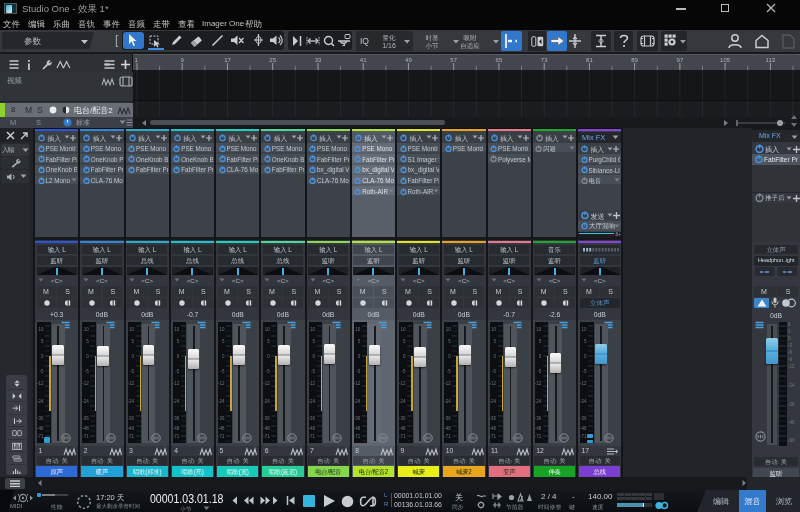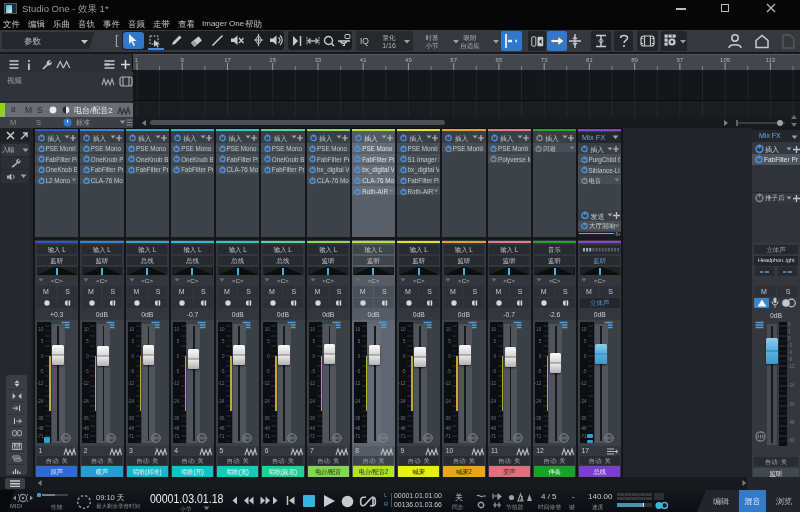--- a/index.html
+++ b/index.html
@@ -2229,21 +2229,21 @@
     <path d="M6.5 1 L6.5 2.5 M15.5 1 L15.5 2.5 M6.5 9 L6.5 7.5 M15.5 9 L15.5 7.5" stroke="#8a9096" stroke-width="1"></path>
   </svg>
 <div class="t" style="left:10px;top:503px;width:30px;height:7px;color:#8a9095;font-size:5.8px;">MIDI</div>
 <div class="" style="left:37px;top:493px;width:3.5px;height:3.5px;background:#2d9fd6;border-radius:1px;"></div>
 <div class="" style="left:42px;top:493.5px;width:26px;height:2.5px;background:#3d4248;"></div>
 <div class="" style="left:42px;top:493.5px;width:13px;height:2.5px;background:#787e84;"></div>
 <div class="t" style="left:51px;top:503px;width:26px;height:7px;color:#8a9095;font-size:5.8px;">性能</div>
 <svg width="16" height="16" style="left:76px;top:494px;">
     <circle cx="8" cy="8" r="6.3" fill="none" stroke="#8a9096" stroke-width="1.6" stroke-dasharray="2.3 2"></circle>
   </svg>
-<div class="t" style="left:96px;top:492.5px;width:50px;height:9px;color:#c8cdd2;font-size:7.5px;">09:10 天</div>
+<div class="t" style="left:96px;top:492.5px;width:50px;height:9px;color:#c8cdd2;font-size:7.5px;">17:20 天</div>
 <div class="t" style="left:96px;top:503px;width:60px;height:7px;color:#8a9095;font-size:5.5px;">最大剩余录音时间</div>
 <div class="t" style="left:150px;top:491.5px;width:90px;height:14px;color:#eef1f4;font-size:12px;transform:scaleX(0.88);transform-origin:left top;">00001.03.01.18</div>
 <div class="t" style="left:180px;top:504.5px;width:24px;height:7px;color:#8a9095;font-size:5.8px;">小节</div>
 <svg width="7" height="5" style="left:203px;top:506px;">
     <path d="M0.5 0.5 L3.5 4 L6.5 0.5 Z" fill="#72787e"></path>
   </svg>
 <svg width="70" height="12" style="left:231px;top:495px;">
     <path d="M6 1.5 L1.5 5.5 L6 9.5 Z" fill="#c0c5ca"></path>
     <path d="M17.5 1.5 L13 5.5 L17.5 9.5 Z M22.5 1.5 L18 5.5 L22.5 9.5 Z" fill="#c0c5ca"></path>
     <path d="M29.5 1.5 L34 5.5 L29.5 9.5 Z M34.5 1.5 L39 5.5 L34.5 9.5 Z" fill="#c0c5ca"></path>
@@ -2275,21 +2275,21 @@
     <path d="M5 9.5 L5 10.5 M5 15.5 L5 16.5 M1.5 13 L2.5 13 M7.5 13 L8.5 13" stroke="#9aa0a6" stroke-width="1"></path>
     <path d="M17 1.5 L17 7 M17 4 L22 4 M22 1.5 L22 7 L25 4.5 L22 2 Z" stroke="#9aa0a6" stroke-width="1.1" fill="#9aa0a6"></path>
     <path d="M17 13 L25 13 M19 10.5 L19 15.5 M23 10.5 L23 15.5" stroke="#9aa0a6" stroke-width="1.2"></path>
   </svg>
 <svg width="24" height="9" style="left:508px;top:493px;">
     <circle cx="3.5" cy="4.5" r="2.6" fill="#9aa0a6"></circle>
     <path d="M10 8 L12.5 1 L15 8 Z M12.5 8 L14.5 3" fill="none" stroke="#9aa0a6" stroke-width="1.1"></path>
     <path d="M19 8 L21.5 1 L24 8 Z" fill="#9aa0a6"></path>
   </svg>
 <div class="t" style="left:506px;top:502.5px;width:28px;height:7px;color:#8a9095;font-size:5.8px;">节拍器</div>
-<div class="t" style="left:541px;top:492px;width:24px;height:9px;color:#c8cdd2;font-size:8px;">4 / 5</div>
+<div class="t" style="left:541px;top:492px;width:24px;height:9px;color:#c8cdd2;font-size:8px;">2 / 4</div>
 <div class="t" style="left:538px;top:502.5px;width:30px;height:7px;color:#8a9095;font-size:5.8px;">时间修整</div>
 <div class="t" style="left:572px;top:492px;width:10px;height:9px;color:#c8cdd2;font-size:8px;">-</div>
 <div class="t" style="left:569px;top:502.5px;width:14px;height:7px;color:#8a9095;font-size:5.8px;">键</div>
 <div class="t" style="left:588px;top:492px;width:30px;height:9px;color:#c8cdd2;font-size:8px;">140.00</div>
 <div class="t" style="left:592px;top:502.5px;width:20px;height:7px;color:#8a9095;font-size:5.8px;">速度</div>
 <div class="" style="left:617px;top:492.5px;width:35px;height:3px;background:#34383d;"></div>
 <div class="" style="left:617px;top:496.5px;width:35px;height:3px;background:#34383d;"></div>
 <div class="" style="left:624px;top:492.5px;width:1px;height:7px;background:#24282d;"></div>
 <div class="" style="left:631px;top:492.5px;width:1px;height:7px;background:#24282d;"></div>
 <div class="" style="left:638px;top:492.5px;width:1px;height:7px;background:#24282d;"></div>

